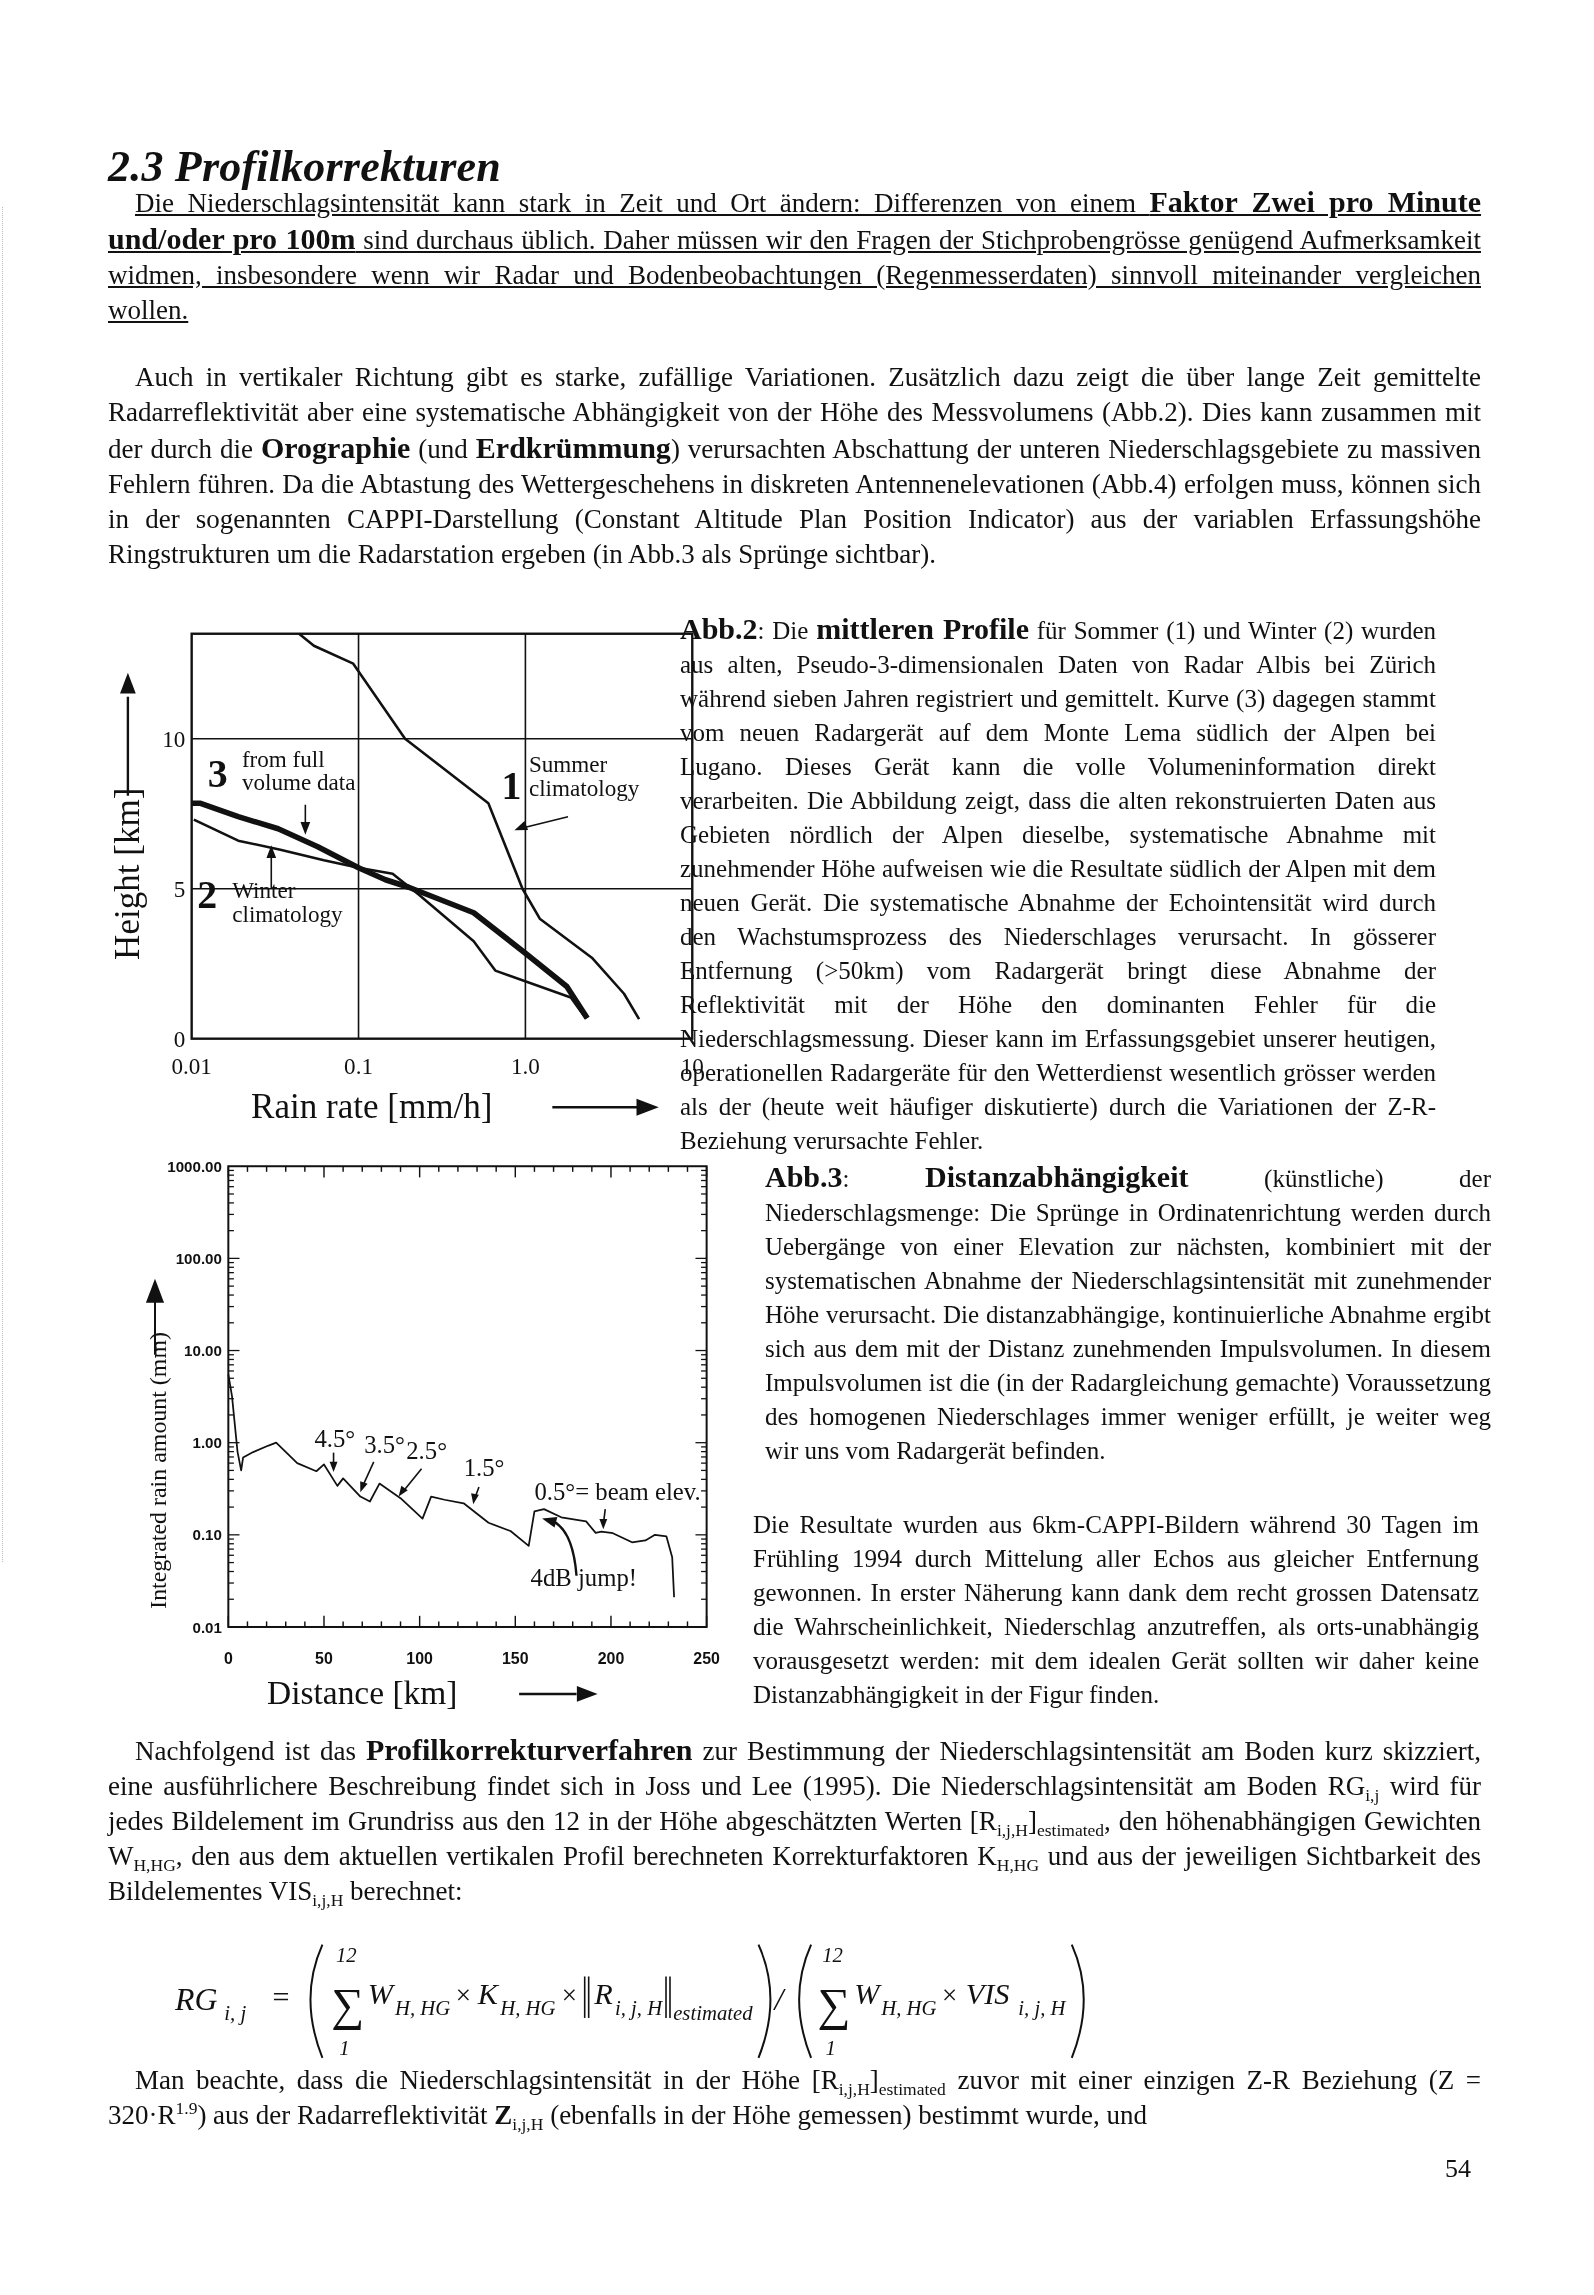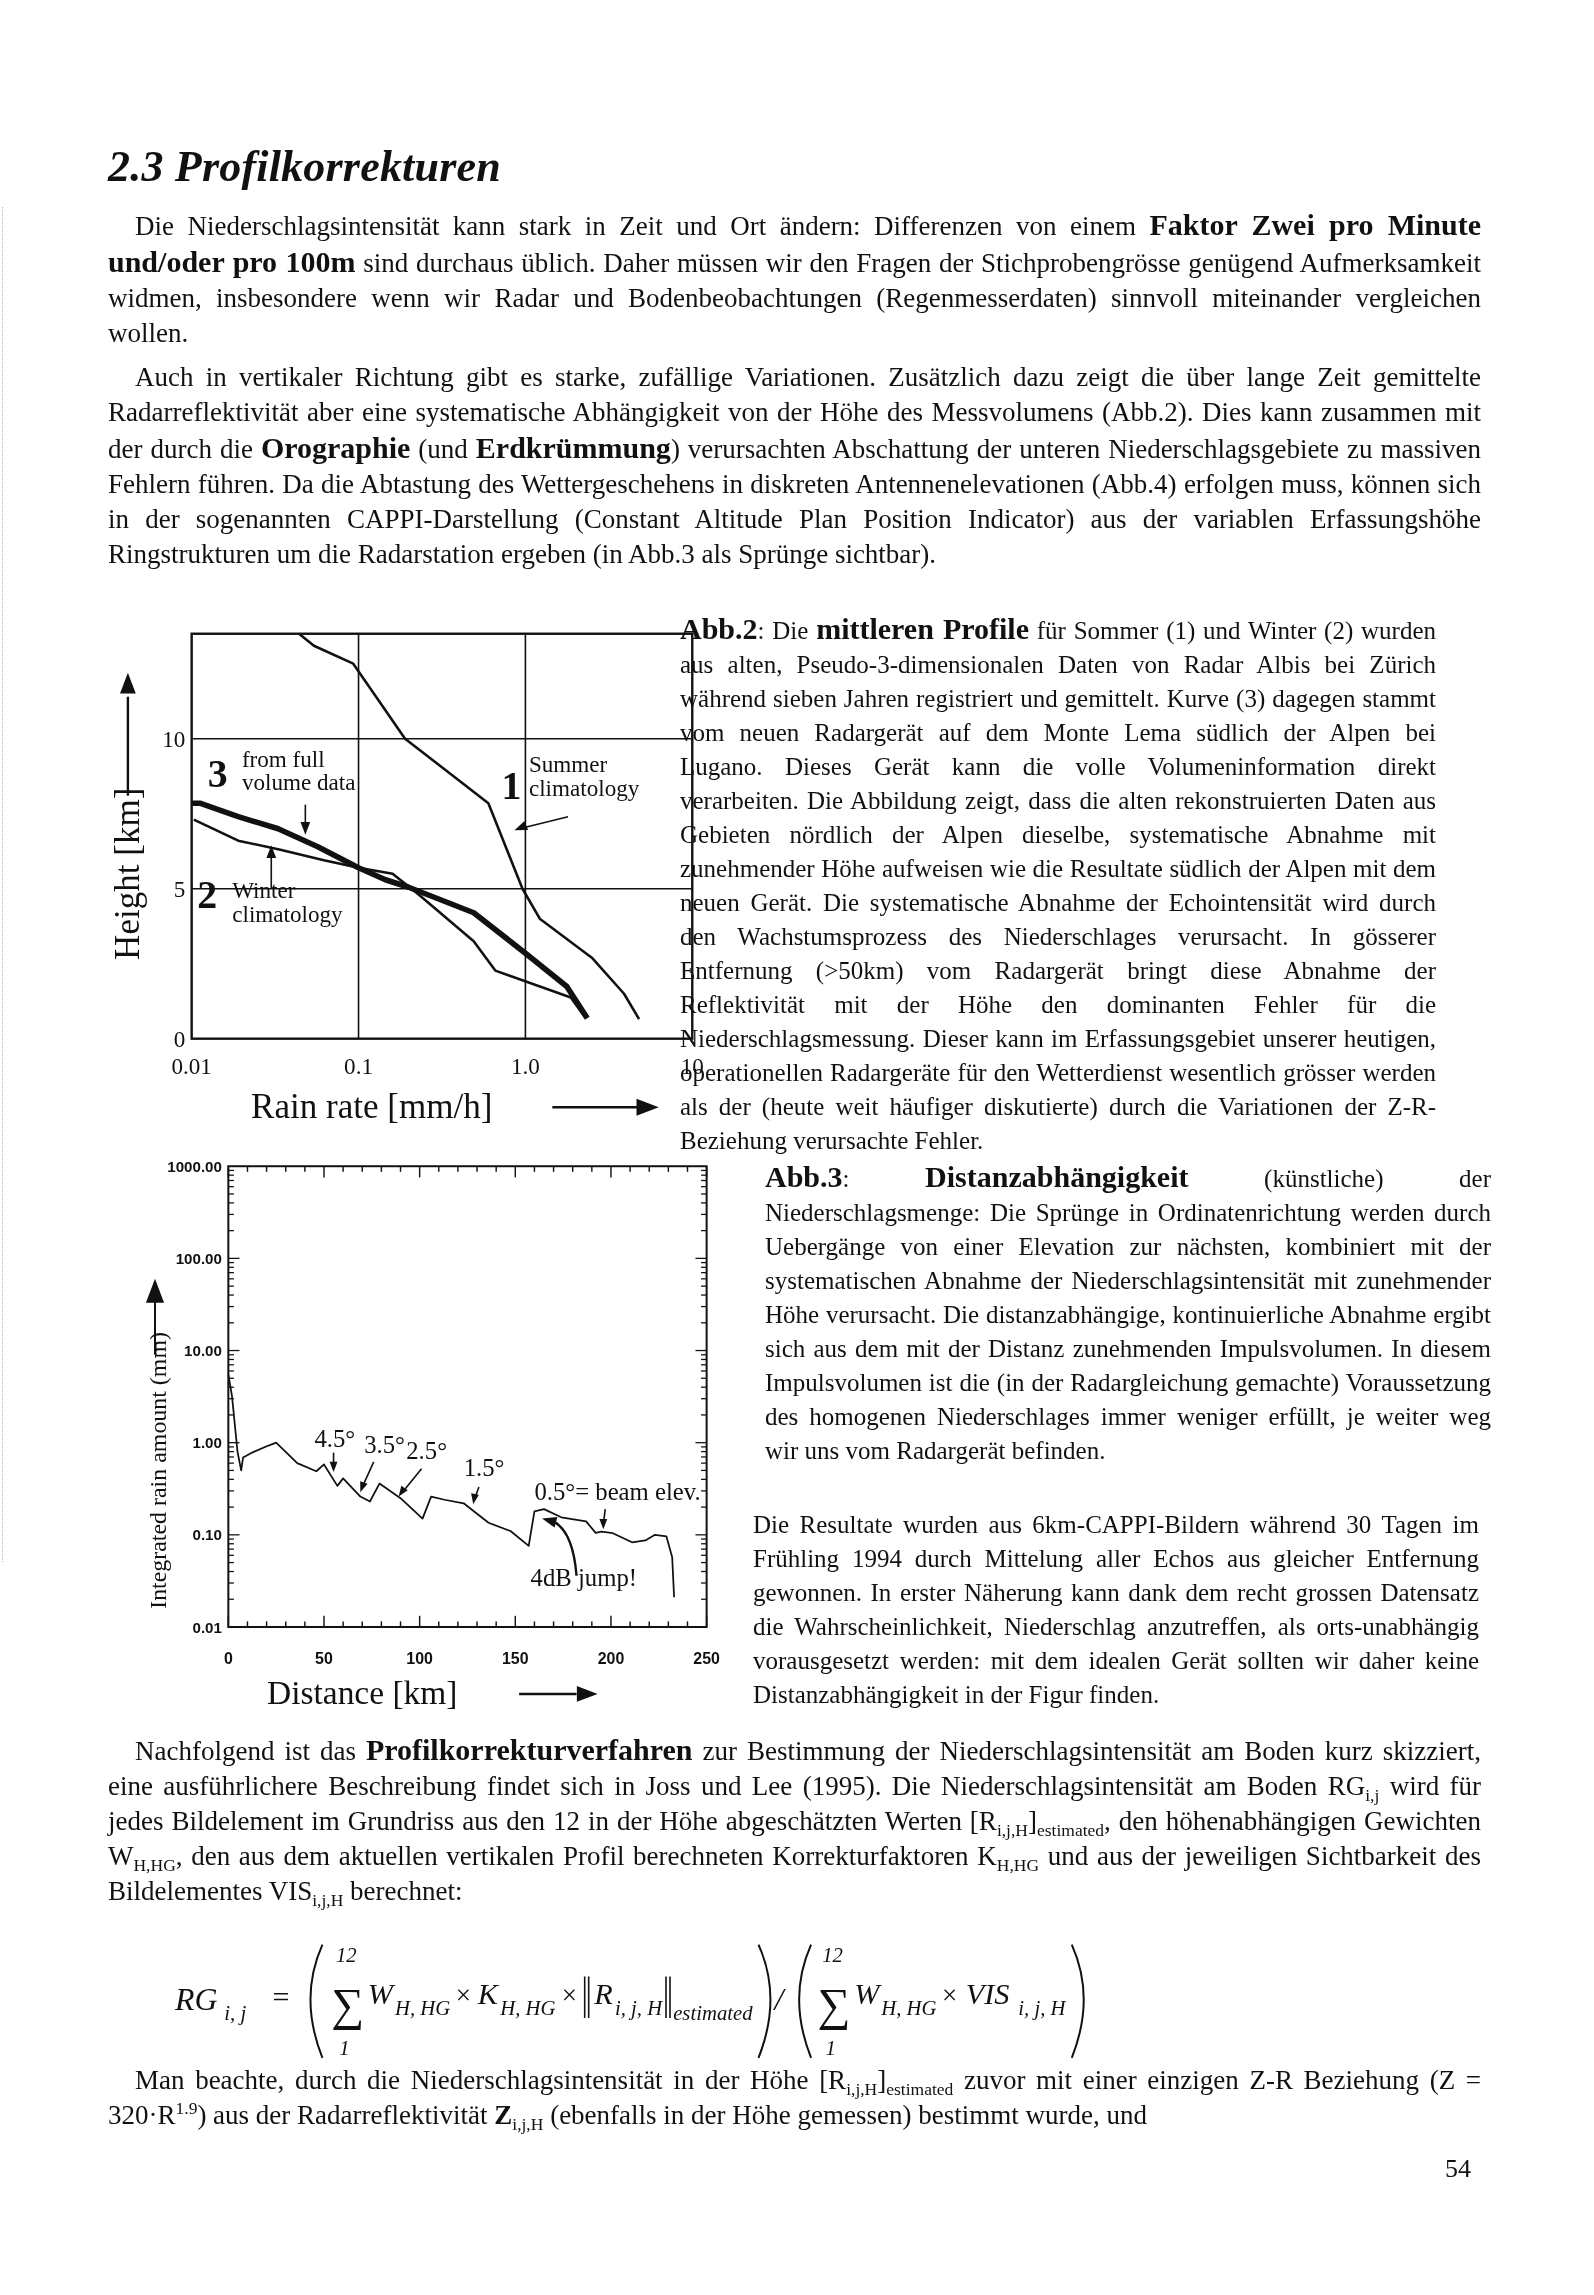--- a/index.html
+++ b/index.html
@@ -6,21 +6,21 @@
   body { width: 1595px; height: 2295px; position: relative; overflow: hidden;
          font-family: "Liberation Serif", "DejaVu Serif", serif; color: #111; }
   .margin-line { position: absolute; left: 1.6px; top: 207px; width: 0.8px; height: 1355px;
                  border-left: 0.8px dotted #bbb; }
   .heading { position: absolute; left: 108px; top: 141px; font-size: 44px; font-style: italic;
              font-weight: bold; letter-spacing: 0.2px; }
   .para { position: absolute; font-size: 27px; line-height: 35px; text-align: justify;
           hyphens: manual; }
   .para .b { font-weight: bold; font-size: 30px; }
   .para .indent { display: inline-block; width: 27px; }
-  #p1 { left: 108px; top: 207px; width: 1373px; }
+  #p1 { left: 108px; top: 184px; width: 1373px; text-decoration: underline; }
   #p2 { left: 108px; top: 360px; width: 1373px; }
   .cap { position: absolute; font-size: 25px; line-height: 34px; text-align: justify; }
   .cap .b { font-weight: bold; font-size: 30px; }
   #cap2 { left: 680px; top: 612px; width: 756px; }
   #cap3 { left: 753px; top: 1160px; width: 726px; margin-left: 12px; }
   #cap3b { left: 753px; top: 1488px; width: 726px; margin-top: 20px; }
   #p3 { left: 108px; top: 1732px; width: 1373px; }
   #p4 { left: 108px; top: 2063px; width: 1373px; }
   sub, sup { font-size: 17.5px; line-height: 0; }
   .pagenum { position: absolute; left: 1445px; top: 2154px; font-size: 26px; }
@@ -296,16 +296,16 @@
   <text x="826" y="112" font-size="58" font-style="normal">∑</text>
   <text x="836" y="156" font-size="26" font-style="normal">1</text>
   <text x="872" y="92" font-size="38">W</text>
   <text x="906" y="106" font-size="26">H, HG</text>
   <text x="980" y="92" font-size="34" font-style="normal">×</text>
   <text x="1012" y="92" font-size="38">VIS</text>
   <text x="1078" y="106" font-size="26">i, j, H</text>
   <path d="M1145 18 Q1175 85 1145 160" fill="none" stroke="#111" stroke-width="2.5"></path>
 </svg>
 
-<div class="para" id="p4"><span class="indent"></span><span>Man beachte, durch die Niederschlagsintensität in der Höhe [R</span><sub>i,j,H</sub><span>]</span><sub>estimated</sub><span> zuvor mit einer einzigen  Z-R Beziehung (Z = 320·R</span><sup>1.9</sup><span>) aus der Radarreflektivität </span><b>Z</b><sub>i,j,H</sub><span> (ebenfalls in der Höhe gemessen) bestimmt wurde, und</span></div>
+<div class="para" id="p4"><span class="indent"></span><span>Man beachte, dass die Niederschlagsintensität in der Höhe [R</span><sub>i,j,H</sub><span>]</span><sub>estimated</sub><span> zuvor mit einer einzigen  Z-R Beziehung (Z = 320·R</span><sup>1.9</sup><span>) aus der Radarreflektivität </span><b>Z</b><sub>i,j,H</sub><span> (ebenfalls in der Höhe gemessen) bestimmt wurde, und</span></div>
 
 <div class="pagenum">54</div>
 
 
 </body></html>

